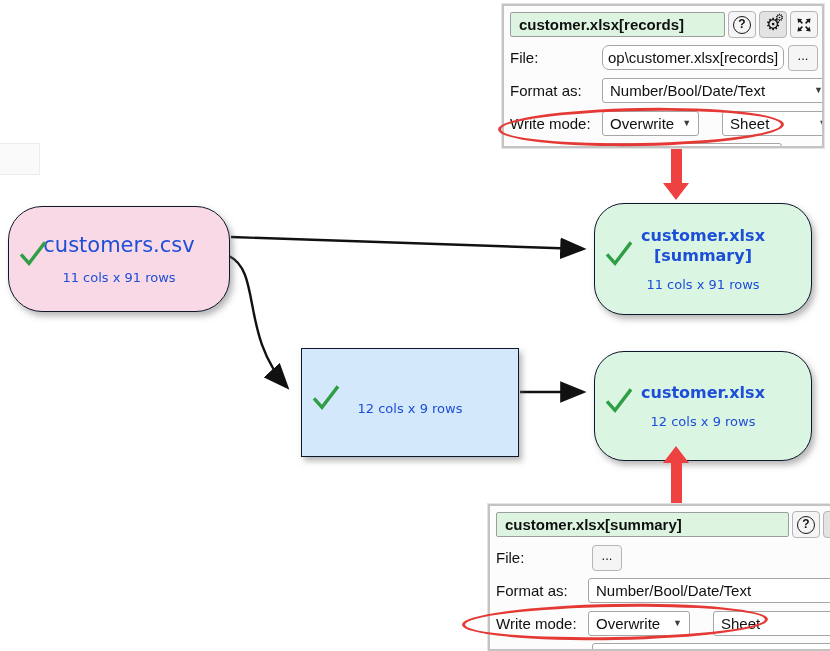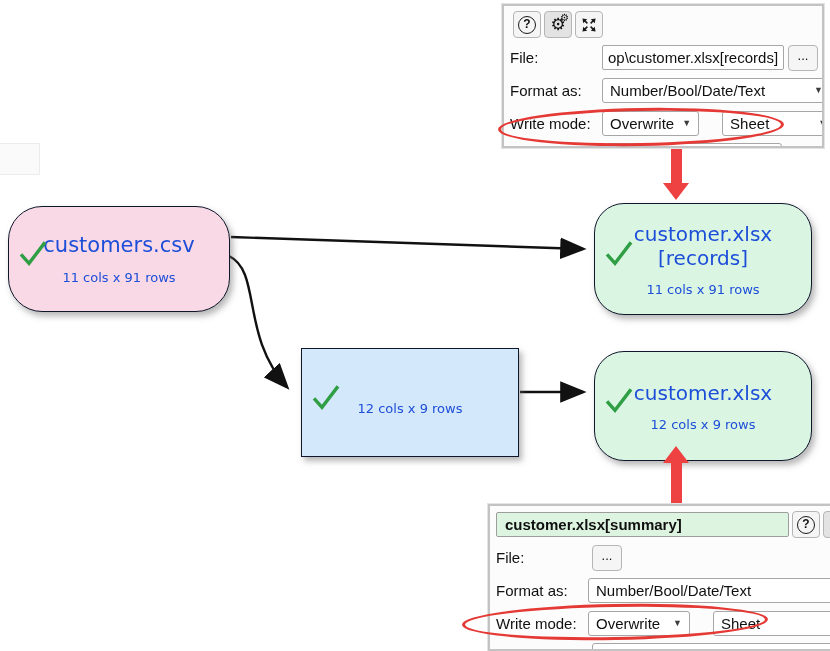--- a/index.html
+++ b/index.html
@@ -7,21 +7,21 @@
               font-family:"Liberation Sans", sans-serif; }
   .stage { position:relative; width:830px; height:651px; }
 
   
   .node { position:absolute; border:1px solid #0f172a; display:flex; flex-direction:column;
           align-items:center; justify-content:center; text-align:center;
           font-family:"DejaVu Sans", sans-serif; color:#1d4ed8; z-index:2;
           box-shadow:3px 4px 6px rgba(110,110,110,.5);margin-top:10px; }
   .node .check { position:absolute; left:9px; top:50%; transform:translateY(-62%); }
   .node .title  { font-size:21px; line-height:1.15; }
-  .node .title2 { font-size:20px; line-height:1.2; }
+  .node .title2 { font-size:16px; line-height:1.2;font-weight:bold; }
   .node .meta   { font-size:13px; margin-top:12px; }
   .node-source   { left:8px;  top:196px; width:222px; height:106px; border-radius:34px; background:#f9d9e6; }
   .node-records  { left:594px; top:193px; width:218px; height:112px; border-radius:30px; background:#daf6e3; }
   .node-summaryT { left:301px; top:338px; width:218px; height:109px; border-radius:0;   background:#d4e8fb; }
   .node-summaryT .title { font-size:27px; }
   .node-summaryO { left:594px; top:341px; width:218px; height:110px; border-radius:30px; background:#daf6e3; }
 
   
   svg.wires { position:absolute; left:0; top:0; z-index:1; }
 
@@ -46,21 +46,21 @@
   .p-btn { width:28px; height:27px; margin-left:3px; background:#f5f5f5; border:1px solid #b5b5b5;
            border-radius:4px; display:flex; align-items:center; justify-content:center;
            font-size:14px; cursor:pointer; position:relative; }
   .p-btn.active { background:#e3e3e3; }
   .help-glyph { display:inline-block; width:18px; height:18px; border:1.6px solid #1a1a1a;
                 border-radius:50%; font-size:12px; font-weight:bold; line-height:15px; text-align:center; }
   .gear-main { font-size:17px; line-height:1; }
   .gear-sm   { position:absolute; top:1px; right:2px; font-size:10px; line-height:1; }
   .p-label { width:92px; flex-shrink:0; white-space:nowrap; }
   .p-field { flex:1; height:25px; line-height:23px; background:#fff; border:1px solid #a6a6a6;
-             border-radius:2px; padding:0 5px; text-align:right; white-space:nowrap; overflow:hidden; }
+             border-radius:7px; padding:0 5px; text-align:right; white-space:nowrap; overflow:hidden; }
   .p-browse { width:30px; height:26px; margin-left:4px; background:#f5f5f5; border:1px solid #b5b5b5;
               border-radius:4px; font-size:13px; line-height:20px; text-align:center; cursor:pointer; }
   .p-combo { height:25px; line-height:23px; background:#fff; border:1px solid #a6a6a6; border-radius:3px;
              padding:0 7px; display:flex; align-items:center; justify-content:space-between;
              white-space:nowrap; cursor:pointer; }
   .p-combo .dd { font-size:9px; color:#3c3c3c; margin-left:8px; }
   .grow { flex:1;gap:41px; }
   .w-overwrite { width:102px; margin-right:23px; }
   .p-sliver { height:26px; background:#fff; border:1px solid #a6a6a6; border-radius:3px;
               margin-left:96px; margin-right:36px; }
@@ -95,21 +95,21 @@
     <div class="meta">11 cols x 91 rows</div>
   </div>
 
   <div class="node node-records">
     <span class="check">
       <svg width="30" height="26" viewBox="0 0 30 26">
           <path d="M3 14 L11 23 L27 2" fill="none" stroke="#2f9e44" stroke-width="3.4"></path>
         </svg>
     </span>
     <div class="title2">customer.xlsx</div>
-    <div class="title2">[records]</div>
+    <div class="title2">[summary]</div>
     <div class="meta">11 cols x 91 rows</div>
   </div>
 
   <div class="node node-summaryT">
     <span class="check">
       <svg width="30" height="26" viewBox="0 0 30 26">
           <path d="M3 14 L11 23 L27 2" fill="none" stroke="#2f9e44" stroke-width="3.4"></path>
         </svg>
     </span>
     <div class="meta">12 cols x 9 rows</div>
@@ -125,20 +125,21 @@
     <div class="meta">12 cols x 9 rows</div>
   </div>
 
   <div class="red-bar" style="left:671px; top:147px; height:38px;"></div>
   <div class="red-head rh-down" style="left:663px; top:183px;"></div>
   <div class="red-head rh-up" style="left:663px; top:446px;"></div>
   <div class="red-bar" style="left:671px; top:461px; height:43px;"></div>
 
   <div class="panel" style="left:502px; top:4px; width:322px; height:144px;">
     <div class="p-row">
+      <div class="p-title">customer.xlsx[records]</div>
       <div class="p-btn">
         <span class="help-glyph">?</span>
       </div>
       <div class="p-btn active">
         <span class="gear-main">⚙</span>
         <span class="gear-sm">⚙</span>
       </div>
       <div class="p-btn">
         <svg width="16" height="16" viewBox="0 0 16 16">
           <g stroke="#1a1a1a" stroke-width="1.5">

